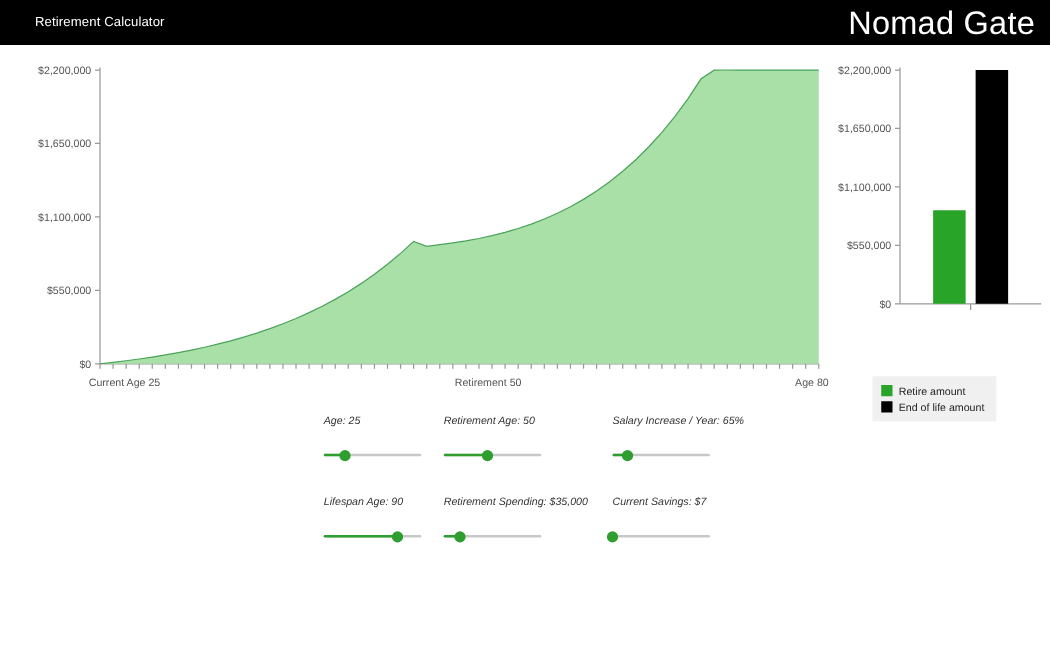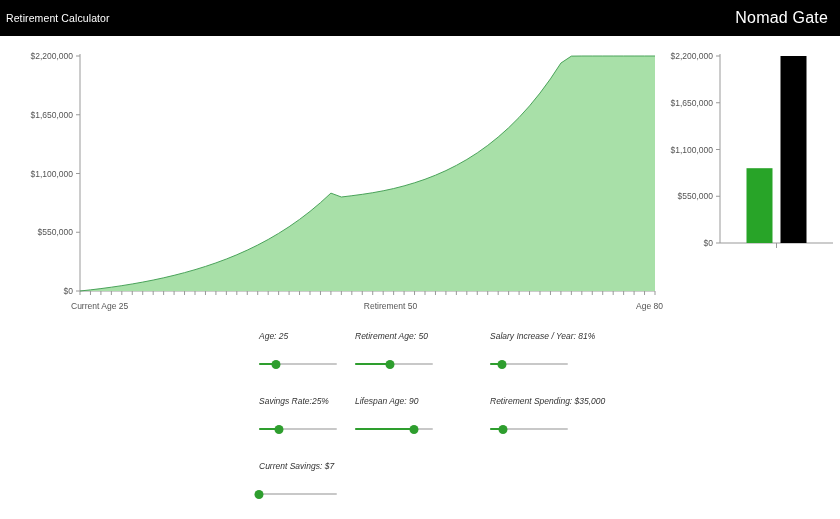--- a/index.html
+++ b/index.html
@@ -19,31 +19,31 @@
   #app-header {
     position: absolute;
     left: 0; top: 0;
     width: 840px;
     height: 36px;
     background: #000000;
     display: flex;
     align-items: center;
     justify-content: space-between;
     box-sizing: border-box;
-    padding: 0 10px 0 6px;
+    padding: 0 10px 0 28px;
   }
   #app-title {
     color: #ffffff;
     font-size: 10.5px;
     letter-spacing: 0.1px;
     white-space: nowrap;
   }
   #brand-logo {
     color: #ffffff;
-    font-size: 16px;
+    font-size: 26px;
     font-weight: 400;
     letter-spacing: 0.2px;
     white-space: nowrap;
     padding-right: 2px;
   }
 
   
   #charts-region {
     position: absolute;
     left: 0; top: 36px;
@@ -248,56 +248,58 @@
         <line x1="48" y1="66.75" x2="52" y2="66.75" stroke="#999999" stroke-width="1"></line>
         <text x="45" y="69.75" text-anchor="end" font-family="&quot;Liberation Sans&quot;, sans-serif" font-size="8.5" fill="#555555">$1,650,000</text>
         <line x1="48" y1="20" x2="52" y2="20" stroke="#999999" stroke-width="1"></line>
         <text x="45" y="23" text-anchor="end" font-family="&quot;Liberation Sans&quot;, sans-serif" font-size="8.5" fill="#555555">$2,200,000</text>
         <line x1="108.5" y1="207" x2="108.5" y2="212" stroke="#999999" stroke-width="1"></line>
         <rect x="78.5" y="132.2" width="26" height="74.80000000000001" fill="#28a428"></rect>
         <rect x="112.5" y="20" width="26" height="187" fill="#000000"></rect>
       </svg>
   </div>
 
+  <div id="chart-legend">
+    <div class="legend-row">
+      <span class="legend-swatch" style="background:#28a428"></span>
+      <span class="legend-label">Retire amount</span>
+    </div>
+    <div class="legend-row">
+      <span class="legend-swatch" style="background:#000000"></span>
+      <span class="legend-label">End of life amount</span>
+    </div>
+  </div>
 </div>
 
 <div id="controls-grid">
     <div class="control-cell">
       <span class="control-label">Age: 25</span>
       <div class="slider-wrap">
         <div class="slider-track"></div>
         <div class="slider-fill" style="width: 17.16px;"></div>
         <div class="slider-thumb" style="left: 17.16px;"></div>
       </div>
     </div>
     <div class="control-cell">
       <span class="control-label">Retirement Age: 50</span>
       <div class="slider-wrap">
         <div class="slider-track"></div>
         <div class="slider-fill" style="width: 35.1px;"></div>
         <div class="slider-thumb" style="left: 35.1px;"></div>
       </div>
     </div>
     <div class="control-cell">
-      <span class="control-label">Salary Increase / Year: 81%</span>
+      <span class="control-label">Salary Increase / Year: 65%</span>
       <div class="slider-wrap">
         <div class="slider-track"></div>
         <div class="slider-fill" style="width: 12.48px;"></div>
         <div class="slider-thumb" style="left: 12.48px;"></div>
       </div>
     </div>
     <div class="control-cell">
-      <span class="control-label">Savings Rate:25%</span>
-      <div class="slider-wrap">
-        <div class="slider-track"></div>
-        <div class="slider-fill" style="width: 19.5px;"></div>
-        <div class="slider-thumb" style="left: 19.5px;"></div>
-      </div>
-    </div>
-    <div class="control-cell">
       <span class="control-label">Lifespan Age: 90</span>
       <div class="slider-wrap">
         <div class="slider-track"></div>
         <div class="slider-fill" style="width: 59.28px;"></div>
         <div class="slider-thumb" style="left: 59.28px;"></div>
       </div>
     </div>
     <div class="control-cell">
       <span class="control-label">Retirement Spending: $35,000</span>
       <div class="slider-wrap">

